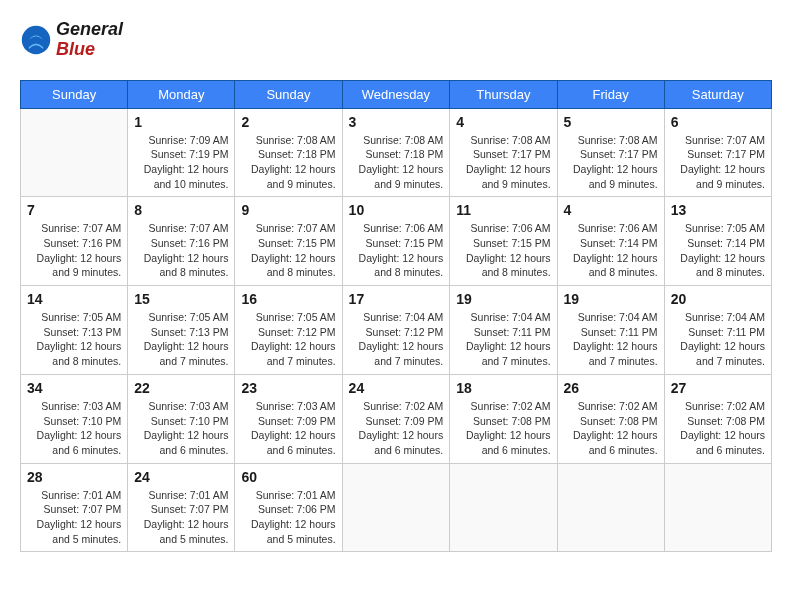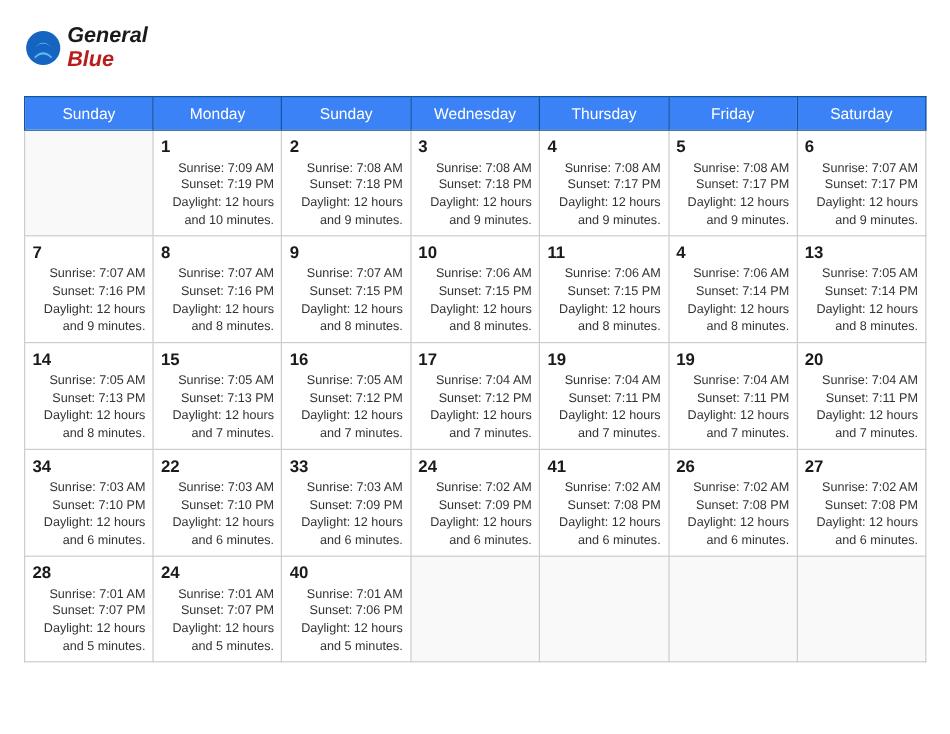--- a/index.html
+++ b/index.html
@@ -272,35 +272,35 @@
 and 6 minutes.</div>
         </td>
         <td>
           <span class="day-number">22</span>
           <div class="cell-info" style="white-space: pre-line;">Sunrise: 7:03 AM
 Sunset: 7:10 PM
 Daylight: 12 hours
 and 6 minutes.</div>
         </td>
         <td>
-          <span class="day-number">33</span>
+          <span class="day-number">23</span>
           <div class="cell-info" style="white-space: pre-line;">Sunrise: 7:03 AM
 Sunset: 7:09 PM
 Daylight: 12 hours
 and 6 minutes.</div>
         </td>
         <td>
           <span class="day-number">24</span>
           <div class="cell-info" style="white-space: pre-line;">Sunrise: 7:02 AM
 Sunset: 7:09 PM
 Daylight: 12 hours
 and 6 minutes.</div>
         </td>
         <td>
-          <span class="day-number">41</span>
+          <span class="day-number">18</span>
           <div class="cell-info" style="white-space: pre-line;">Sunrise: 7:02 AM
 Sunset: 7:08 PM
 Daylight: 12 hours
 and 6 minutes.</div>
         </td>
         <td>
           <span class="day-number">26</span>
           <div class="cell-info" style="white-space: pre-line;">Sunrise: 7:02 AM
 Sunset: 7:08 PM
 Daylight: 12 hours
@@ -323,21 +323,21 @@
 and 5 minutes.</div>
         </td>
         <td>
           <span class="day-number">24</span>
           <div class="cell-info" style="white-space: pre-line;">Sunrise: 7:01 AM
 Sunset: 7:07 PM
 Daylight: 12 hours
 and 5 minutes.</div>
         </td>
         <td>
-          <span class="day-number">40</span>
+          <span class="day-number">60</span>
           <div class="cell-info" style="white-space: pre-line;">Sunrise: 7:01 AM
 Sunset: 7:06 PM
 Daylight: 12 hours
 and 5 minutes.</div>
         </td>
         <td class="empty-cell"></td>
         <td class="empty-cell"></td>
         <td class="empty-cell"></td>
         <td class="empty-cell"></td>
       </tr>

